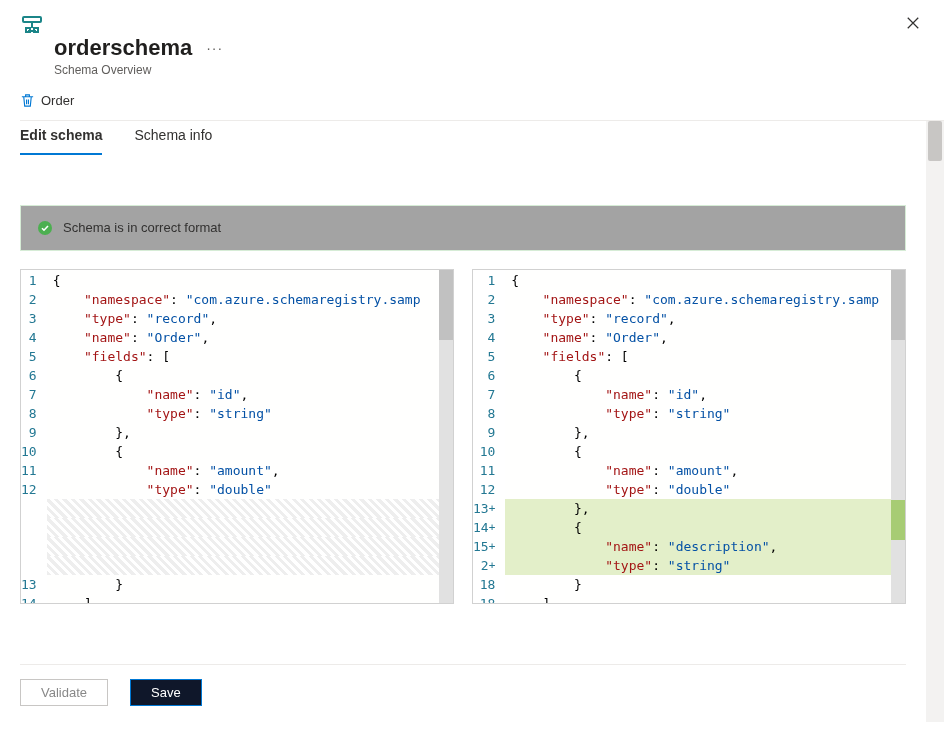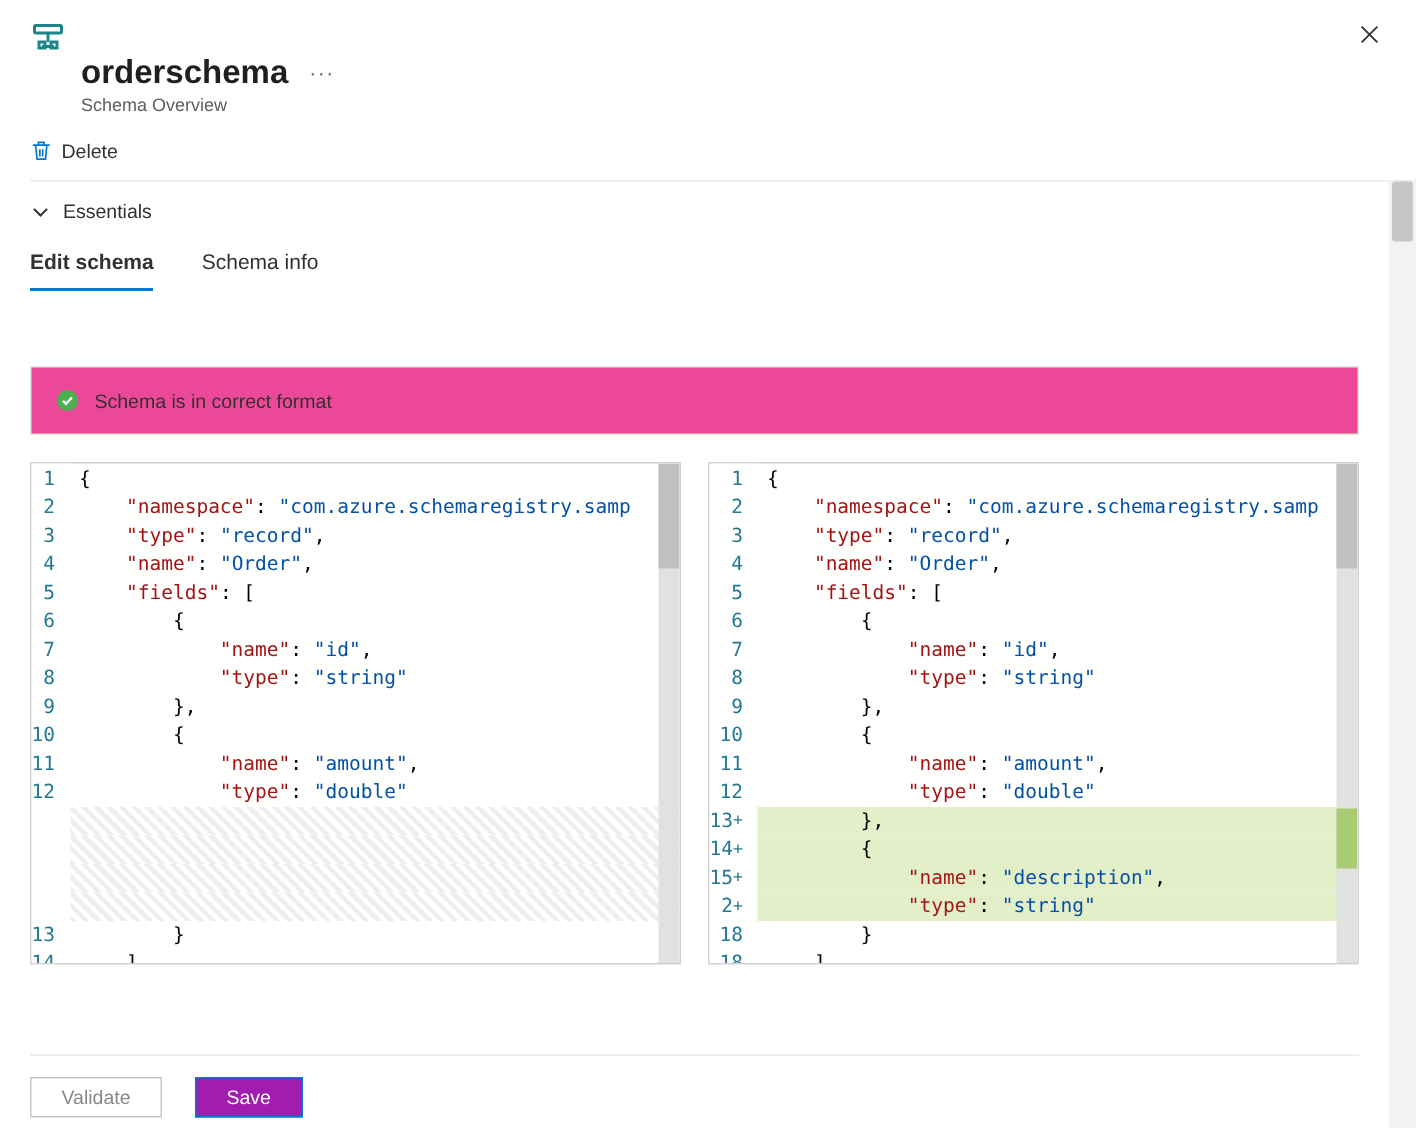--- a/index.html
+++ b/index.html
@@ -18,21 +18,21 @@
 .divider { height: 1px; background: #edebe9; margin-left: 20px; }
 .content-wrap { display: flex; }
 .content-main { flex: 1; padding: 0 20px; }
 .vscroll { width: 18px; background: #f3f2f1; position: relative; }
 .vscroll-thumb { position: absolute; top: 0; left: 2px; width: 14px; height: 40px; background: #c8c6c4; border-radius: 2px; }
 .essentials { display: flex; align-items: center; padding: 12px 0; cursor: pointer; }
 .essentials svg { width: 14px; height: 14px; margin-right: 8px; }
 .tabs { display: flex; gap: 32px; border-bottom: 0; }
 .tab { padding: 6px 0 10px 0; font-size: 14px; cursor: pointer; border-bottom: 2px solid transparent; }
 .tab.active { font-weight: 600; border-bottom-color: #0078d4; }
-.status-banner { display: flex; align-items: center; background: #ec4899; border: 1px solid #d6ecd6; padding: 14px 16px; margin: 50px 0 18px 0; }
+.status-banner { display: flex; background: #a3a3a3; border: 1px solid #d6ecd6; padding: 14px 16px; margin: 50px 0 18px 0; }
 .status-banner svg { width: 16px; height: 16px; margin-right: 10px; }
 .editors { display: flex; gap: 18px; }
 .editor { flex: 1; border: 1px solid #d1d1d1; background: #fffffe; height: 335px; overflow: hidden; position: relative; font-family: Consolas, Menlo, monospace; font-size: 13px; line-height: 19px; }
 .editor-inner { display: flex; }
 .gutter { background: #fff; color: #237893; text-align: right; padding: 1px 10px 1px 0; user-select: none; }
 .gutter div { height: 19px; }
 .gutter .plus::after { content: "+"; color: #237893; font-size:11px; position:relative; top:-1px; }
 .code { padding: 1px 0; white-space: pre; position: relative; flex: 1; }
 .code-line { height: 19px; padding-left: 6px; position: relative; }
 .k { color: #a31515; } 
@@ -40,21 +40,21 @@
 .p { color: #000; } 
 .line-hl { background: repeating-linear-gradient(45deg, #eee, #eee 3px, #fff 3px, #fff 6px); }
 .line-add { background: #e3efc9; }
 .e-scroll { position: absolute; right: 0; top: 0; bottom: 0; width: 14px; background: #e1e1e1; }
 .e-scroll-thumb { position:absolute; left:0; right:0; top:0; height:70px; background:#c1c1c1; }
 .e-scroll .ov-add { position:absolute; left:0; right:0; background:#a7cc74; }
 .hdivider { height: 1px; background: #edebe9; margin: 60px 0 14px 0; }
 .footer { display: flex; gap: 22px; padding: 0 0 16px 0; }
 .btn { font-size: 13px; padding: 5px 20px; border: 1px solid; cursor: pointer; }
 .btn-secondary { background: #fff; border-color: #c8c6c4; color: #888; }
-.btn-primary { background: #a21caf; border-color: #0078d4; color: #fff; }
+.btn-primary { background: #0f172a; border-color: #0078d4; color: #fff; }
 </style>
 </head>
 <body>
 
 <div class="header">
   <span class="header-icon">
     <svg viewBox="0 0 24 24" fill="none" stroke="currentColor" stroke-width="2">
         <rect x="3" y="3" width="18" height="5" rx="1"></rect>
         <path d="M12 8v6"></path>
         <path d="M8 17h8"></path>
@@ -74,34 +74,28 @@
         <path d="M2 2l12 12M14 2L2 14"></path>
       </svg>
   </button>
 </div>
 
 <div class="toolbar">
   <button class="toolbar-btn">
     <svg viewBox="0 0 16 16" fill="none" stroke="currentColor" stroke-width="1.2">
         <path d="M2 4h12M6 4V2h4v2M4 4l1 10h6l1-10M7 7v5M9 7v5"></path>
       </svg>
-    <span>Delete</span>
+    <span>Order</span>
   </button>
 </div>
 <div class="divider"></div>
 
 <div class="content-wrap">
 <div class="content-main">
 
-<div class="essentials">
-  <svg viewBox="0 0 16 16" fill="none" stroke="currentColor" stroke-width="1.6">
-          <path d="M3 6l5 5 5-5"></path>
-        </svg>
-  <span>Essentials</span>
-</div>
 
 <div class="tabs">
   <div class="tab active">Edit schema</div>
   <div class="tab">Schema info</div>
 </div>
 
 <div class="status-banner">
   <svg viewBox="0 0 16 16">
           <circle cx="8" cy="8" r="7" fill="#4caf50"></circle>
           <path d="M5 8.2l2 2L11 6" stroke="#fff" stroke-width="1.6" fill="none"></path>

